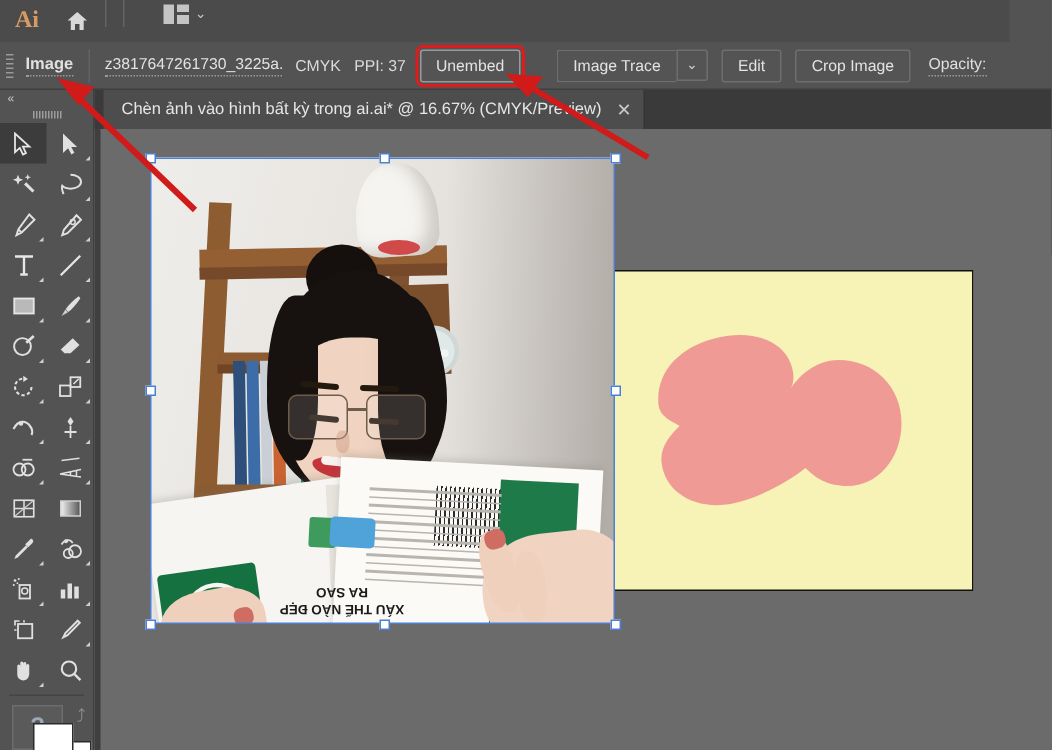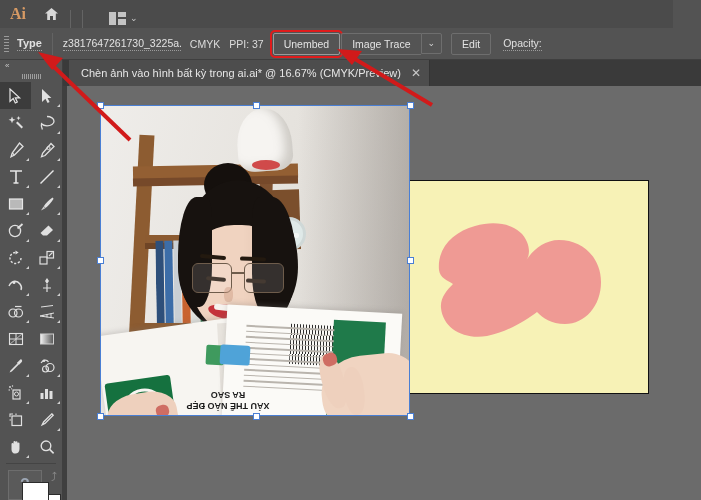--- a/index.html
+++ b/index.html
@@ -8,21 +8,21 @@
     overflow: hidden;
     background: #535353;
     font-family: "Liberation Sans", sans-serif;
   }
   #app { position: relative; width: 701px; height: 500px; }
 
   
   .menubar {
     position: absolute; left: 0; top: 0; width: 673px; height: 28px;
     background: #4b4b4b;
-    display: flex; align-items: flex-end;
+    display: flex; align-items: flex-start;
   }
   .ai-logo {
     width: 36px; height: 28px;
     display: flex; align-items: center; justify-content: center;
     color: #d79a64; font-size: 16px; font-weight: bold;
     font-family: "Liberation Serif", serif; letter-spacing: 0px;
   }
   .home-icon {
     width: 30px; height: 28px;
     display: flex; align-items: center; justify-content: center;
@@ -79,21 +79,21 @@
     border: 1px solid #6e6e6e; border-radius: 2px;
     background: #545454;
     padding: 4px 10px; margin-left: 9px; white-space: nowrap;
     cursor: default;
   }
   .cb-btn.disabled { color: #7d7d7d; border-color: #5c5c5c; background:#4f4f4f; }
   .cb-btn.highlight {
     outline: 2px solid #e01b1b; outline-offset: 1px;
     border-color: #9a9a9a;
   }
-  .cb-split { display:flex; align-items:center; margin-left:1px; }
+  .cb-split { display:flex; align-items:center; margin-left:24px; }
   .cb-split .cb-btn { margin-left: 0; border-right: none; border-radius: 2px 0 0 2px;}
   .cb-split .cb-arrow {
     border: 1px solid #6e6e6e; border-radius: 0 2px 2px 0;
     background: #545454; color: #d6d6d6; font-size: 9px;
     padding: 4px 6px 5px 6px;
   }
   .cb-opacity {
     color: #e0e0e0; font-size: 10.5px; margin-left: 12px;
     border-bottom: 1px dotted #9b9b9b; padding-bottom:1px;
     white-space: nowrap;
@@ -425,31 +425,32 @@
 
   <div class="controlbar">
     <div class="grip">
       <span></span>
         <span></span>
         <span></span>
         <span></span>
         <span></span>
         <span></span>
     </div>
-    <div class="cb-label">Type</div>
+    <div class="cb-label">Image</div>
     <div class="cb-sep"></div>
     <div class="cb-filename">z3817647261730_3225a...</div>
     <div class="cb-text">CMYK</div>
     <div class="cb-text">PPI: 37</div>
     <div class="cb-btn highlight">Unembed</div>
     <div class="cb-split">
       <div class="cb-btn">Image Trace</div>
       <div class="cb-arrow">⌄</div>
     </div>
     <div class="cb-btn">Edit</div>
+    <div class="cb-btn">Crop Image</div>
     <div class="cb-opacity">Opacity:</div>
   </div>
 
   <div class="tabbar">
     <div class="doctab">
       <span class="doctab-title">Chèn ảnh vào hình bất kỳ trong ai.ai* @ 16.67% (CMYK/Preview)</span>
       <span class="doctab-close">✕</span>
     </div>
   </div>
 

